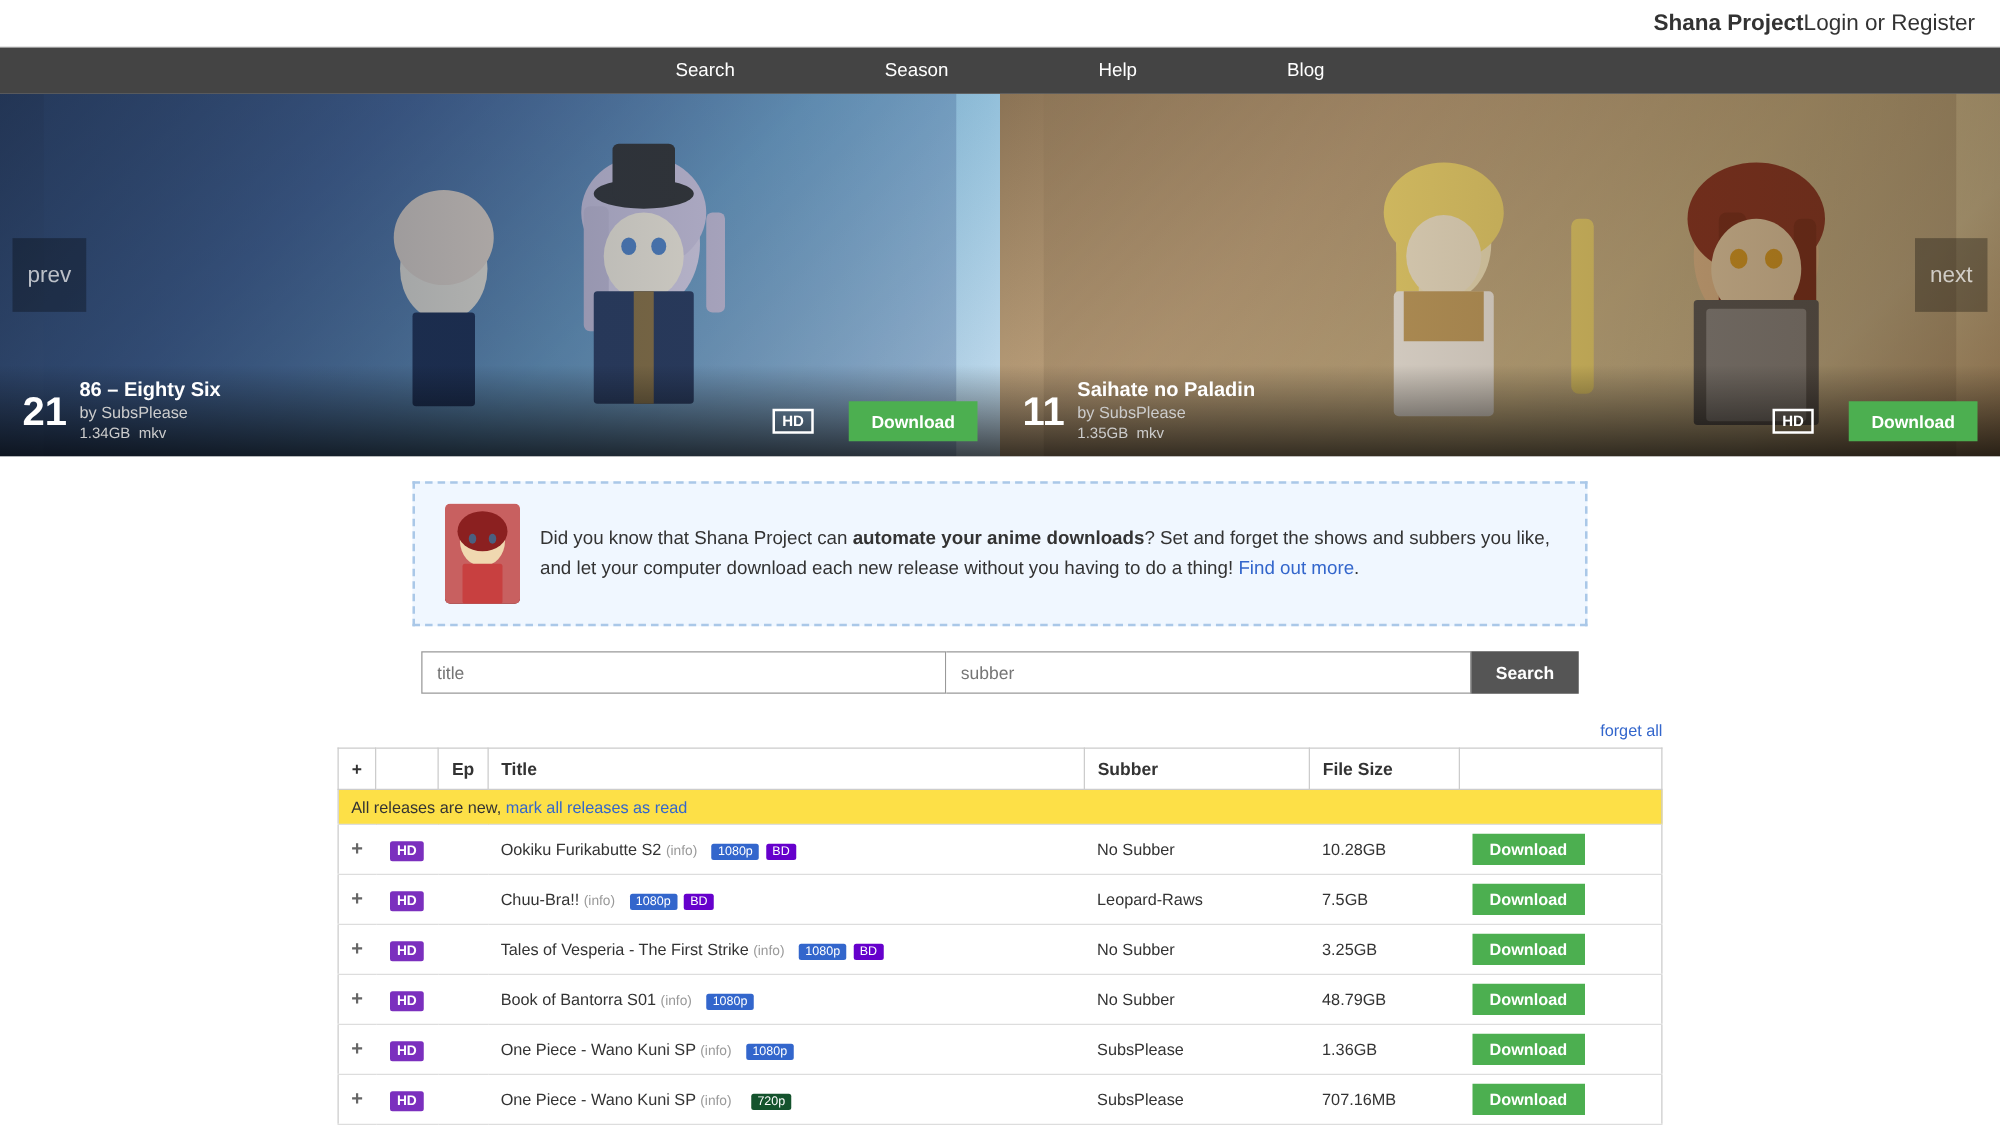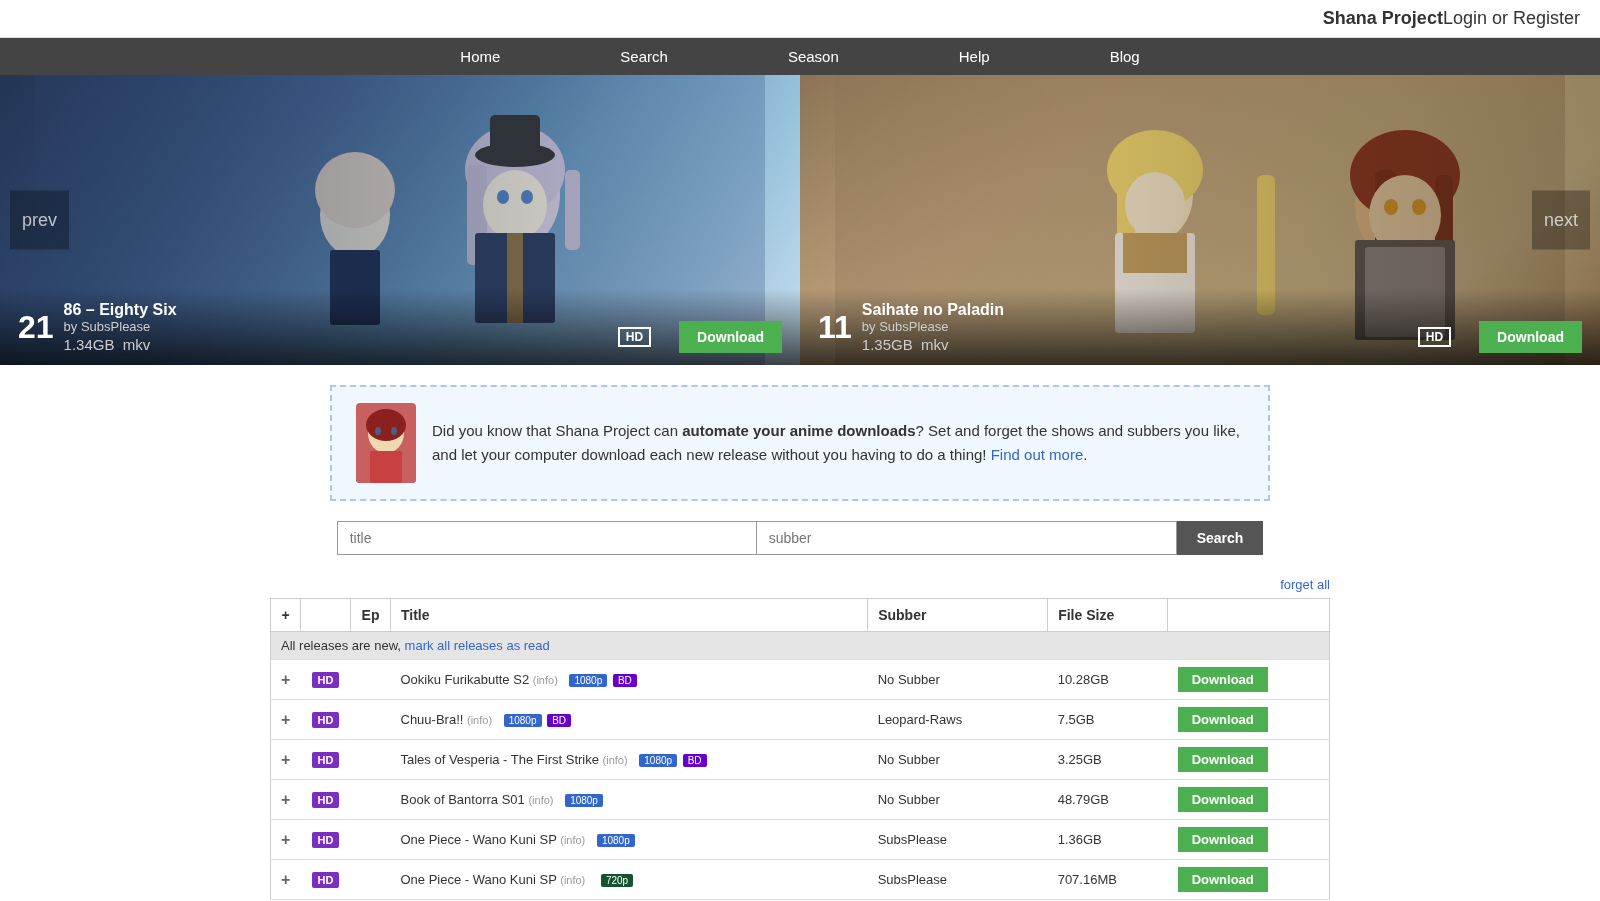--- a/index.html
+++ b/index.html
@@ -105,21 +105,21 @@
       font-size: 32px;
       font-weight: bold;
       margin-right: 10px;
       color: #fff;
       line-height: 1;
     }
     .slide-title-info { flex: 1; }
     .slide-title-text { font-size: 16px; font-weight: bold; }
     .slide-subber { font-size: 13px; color: #ccc; }
     .slide-subber span { color: #ccc; }
-    .slide-meta { font-size: 15px; color: #ccc; margin-top: 2px; }
+    .slide-meta { font-size: 12px; color: #ccc; margin-top: 2px; }
     .hd-badge {
       background: transparent;
       border: 2px solid #fff;
       color: #fff;
       font-size: 12px;
       font-weight: bold;
       padding: 1px 6px;
       margin-left: 8px;
     }
     .download-btn-hero {
@@ -226,21 +226,21 @@
       width: 30px;
       text-align: center;
     }
     .th-hd { width: 50px; text-align: center; }
     .th-ep { width: 40px; text-align: center; }
     .th-title { }
     .th-subber { width: 180px; }
     .th-filesize { width: 120px; }
 
     .new-releases-row td {
-      background: #e5e5e5;
+      background: #fde047;
       padding: 6px 10px;
       font-size: 13px;
       margin-left: 16px;
     }
     .new-releases-row .mark-read { color: #3366cc; cursor: pointer; text-decoration: none; }
 
     tbody tr { border-bottom: 1px solid #ddd; }
 
     td {
       padding: 7px 10px;
@@ -311,21 +311,20 @@
 <div class="site-header">
   <span class="site-title">Shana Project</span>
   <span class="auth-links">
     <a>Login</a>
     <span> or </span>
     <a>Register</a>
   </span>
 </div>
 
 <nav>
-  <a>Home</a>
   <a>Search</a>
   <a>Season</a>
   <a>Help</a>
   <a>Blog</a>
 </nav>
 
 <div class="hero">
   <button class="hero-nav-btn hero-prev">prev</button>
 
   <div class="hero-slide">

